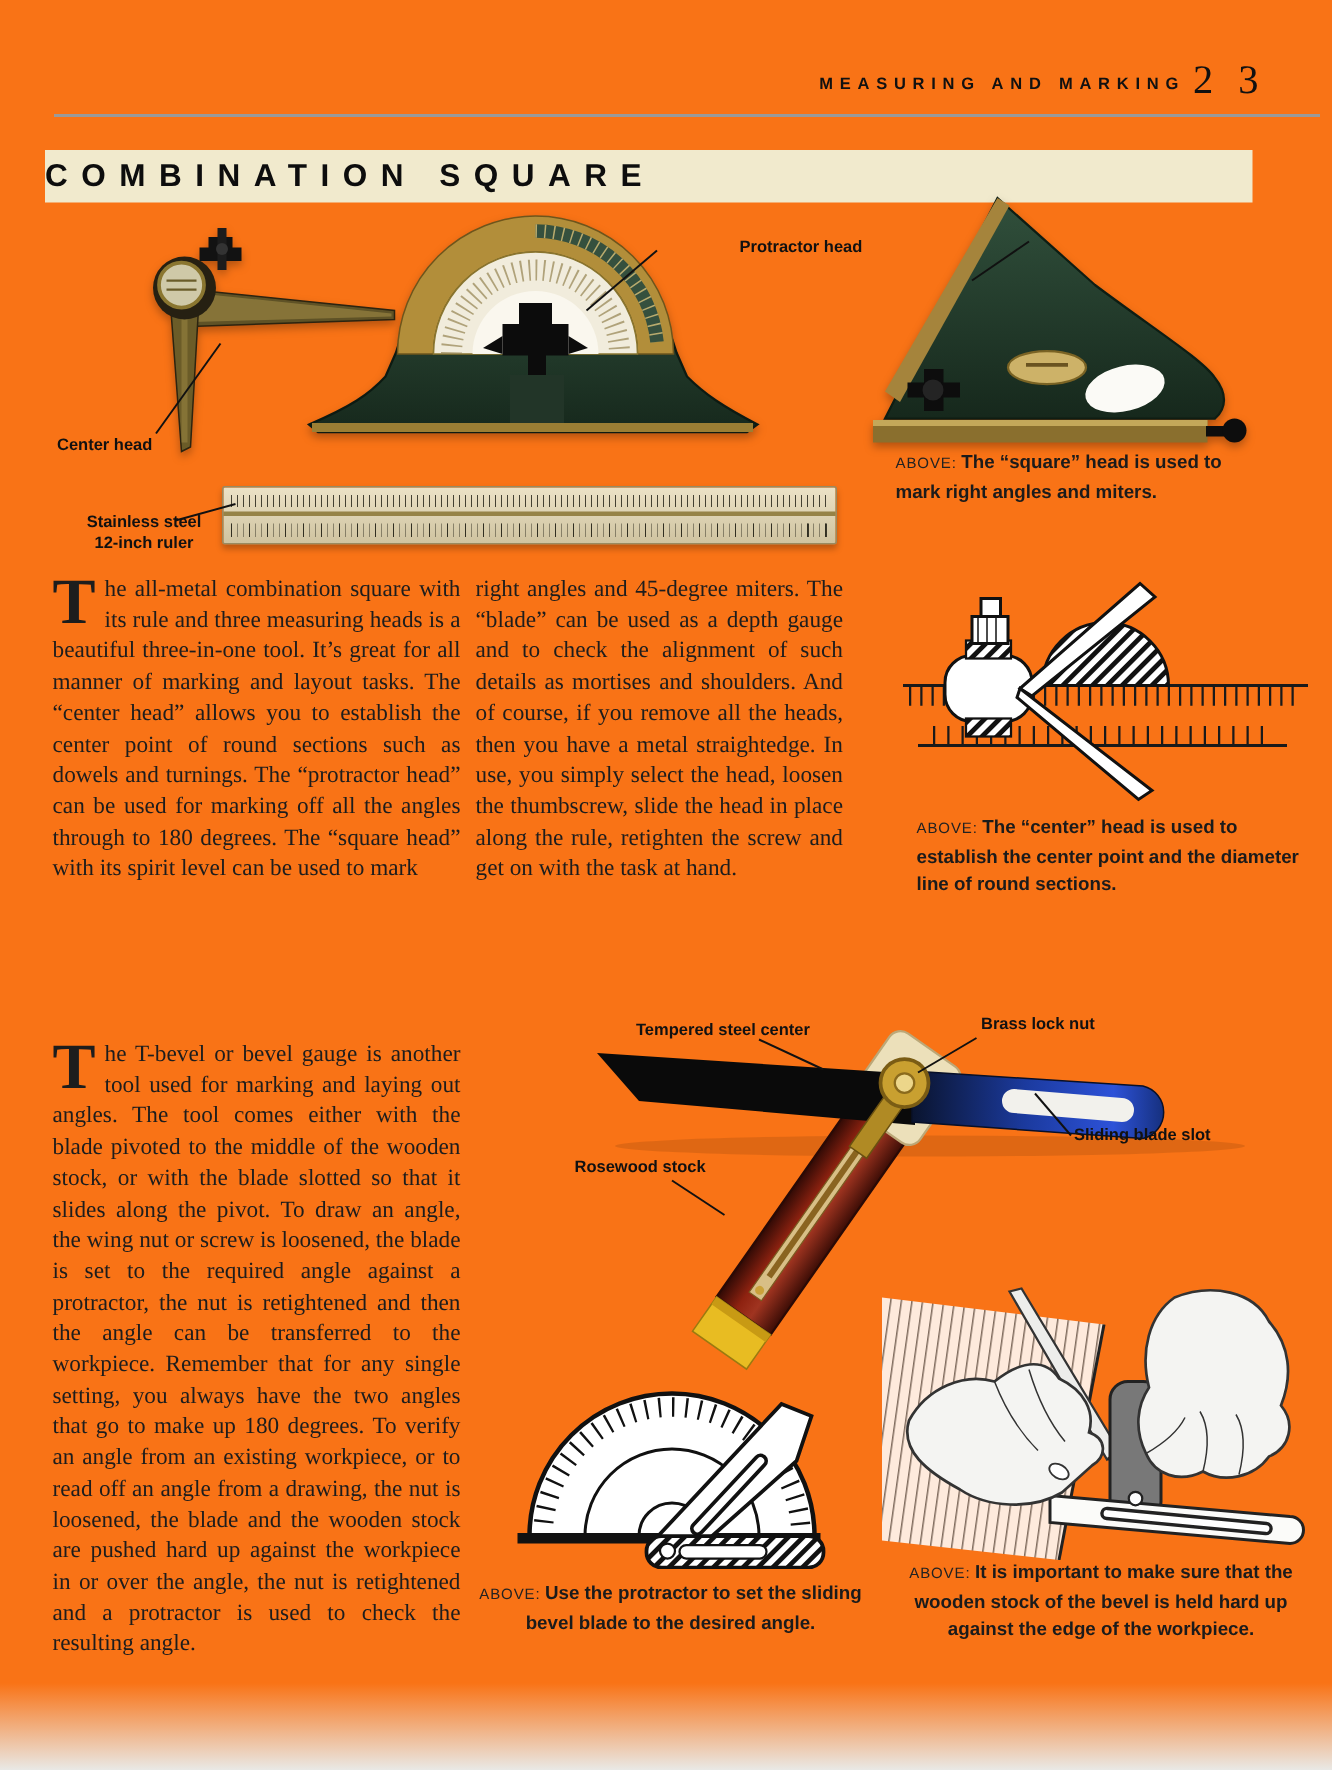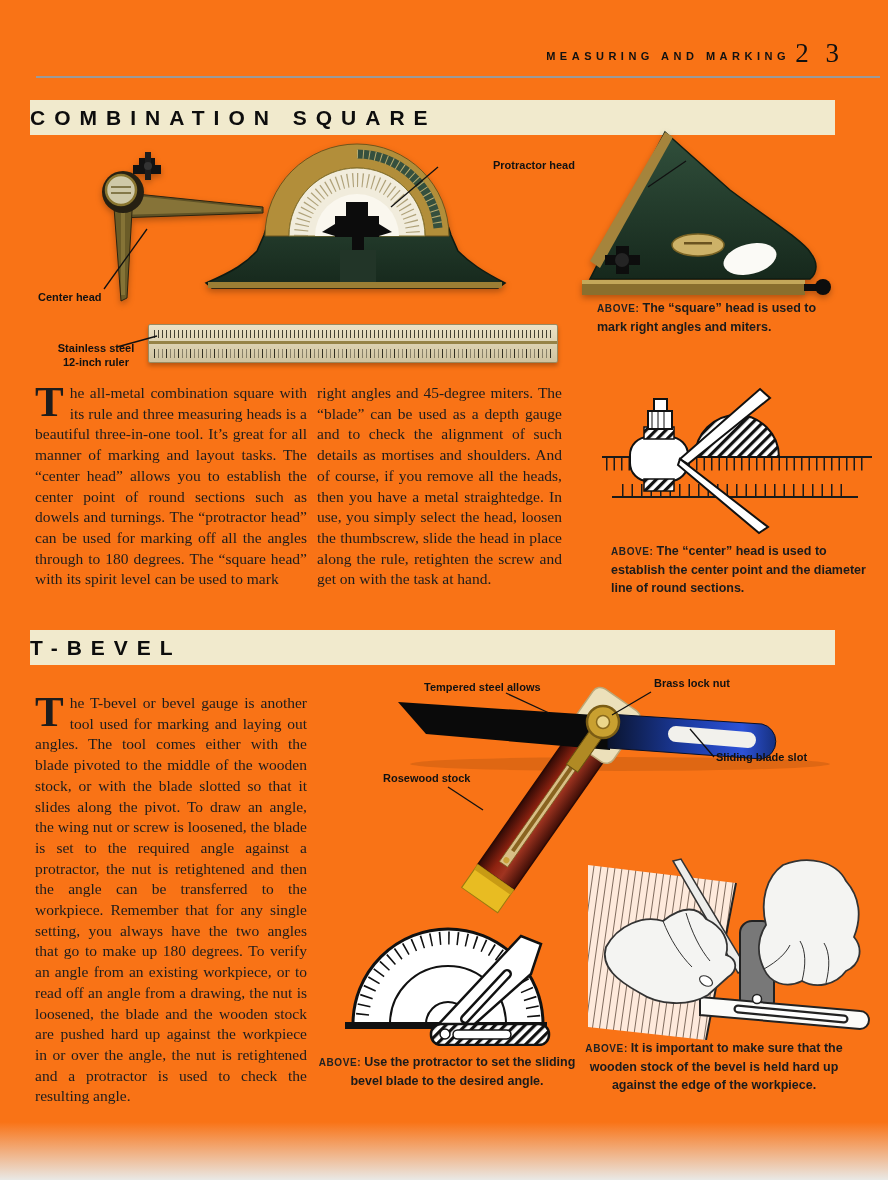--- a/index.html
+++ b/index.html
@@ -21,21 +21,21 @@
   .banner { position:absolute; left:30px; width:805px; height:35px; background:#f1eacd;
     display:flex; align-items:center; }
   .banner-title { font-size:21px; font-weight:bold; letter-spacing:9px; color:#0d0d0d; }
 
   
   .anno { position:absolute; font-size:11px; font-weight:bold; color:#111; line-height:14px; }
   .anno.center { text-align:center; }
 
   
   .caption { position:absolute; font-size:12.5px; line-height:18px; color:#1b1b1b; font-weight:bold; }
-  .caption .cap-prefix { font-size:10px; letter-spacing:.6px; font-weight:bold; margin-right:3px; color:#222;margin-top:28px; }
+  .caption .cap-prefix { font-size:10px; letter-spacing:.6px; font-weight:normal; margin-right:3px; color:#222;margin-top:28px; }
   .caption.center { text-align:center; }
 
   
   .body-text { position:absolute; margin:0; font-family:"Liberation Serif", serif;
     font-size:15.5px; line-height:20.7px; text-align:justify; color:#1d1d1d; }
   .dropcap { float:left; font-size:43px; line-height:34px; padding:2px 6px 0 0; font-weight:bold; }
 
   svg { position:absolute; display:block; }
   .photo-shadow { filter:drop-shadow(0 3px 3px rgba(0,0,0,.28)); }
 
@@ -179,23 +179,20 @@
     <line x1="64" y1="26" x2="64" y2="44" stroke="#111" stroke-width="1"></line>
     <rect x="54" y="14" width="13" height="12" fill="#ffffff" stroke="#111" stroke-width="2"></rect>
     <polygon points="80,74 160,4 170,13 88,79" fill="#ffffff" stroke="#111" stroke-width="2"></polygon>
     <polygon points="80,74 168,142 159,148 78,80" fill="#ffffff" stroke="#111" stroke-width="2"></polygon>
   </svg>
 
   <div class="caption" style="left:611px; top:542px; width:262px;">
     <span class="cap-prefix">ABOVE:</span><span>The “center” head is used to establish the center point and the diameter line of round sections.</span>
   </div>
 
-  <div class="banner" style="top:630px;">
-    <span class="banner-title">T-BEVEL</span>
-  </div>
 
   <p class="body-text" style="left:35px; top:693px; width:272px;">
     <span class="dropcap">T</span><span>he T-bevel or bevel gauge is another tool used for marking and laying out angles. The tool comes either with the blade pivoted to the middle of the wooden stock, or with the blade slotted so that it slides along the pivot. To draw an angle, the wing nut or screw is loosened, the blade is set to the required angle against a protractor, the nut is retightened and then the angle can be transferred to the workpiece. Remember that for any single setting, you always have the two angles that go to make up 180 degrees. To verify an angle from an existing workpiece, or to read off an angle from a drawing, the nut is loosened, the blade and the wooden stock are pushed hard up against the workpiece in or over the angle, the nut is retightened and a protractor is used to check the resulting angle.</span>
   </p>
 
   <svg style="left:370px; top:666px;" width="510" height="250" viewBox="0 0 510 250">
     <ellipse cx="250" cy="98" rx="210" ry="7" fill="rgba(0,0,0,.10)"></ellipse>
     <g transform="rotate(35 233 58)">
       <rect x="211" y="50" width="44" height="195" fill="url(#roseGrad)" stroke="#2a0a06" stroke-width="1.5"></rect>
       <rect x="227" y="60" width="10" height="170" fill="#d8bf86" stroke="#7a5a20" stroke-width=".8"></rect>
@@ -208,21 +205,21 @@
     <polygon points="28,36 240,50 240,84 56,68" fill="#0a0a0a"></polygon>
     <path d="M238,48 L392,58 A18,18 0 0 1 392,93 L238,82 Z" fill="url(#blueGrad)" stroke="#081028" stroke-width="1"></path>
     <path d="M306,60 L378,66 A8,8 0 0 1 378,82 L306,76 A8,8 0 0 1 306,60 Z" fill="#f2f1ec"></path>
     <g transform="rotate(35 233 58)">
       <rect x="226" y="70" width="14" height="42" fill="#b08a24" stroke="#6a5010" stroke-width="1"></rect>
     </g>
     <circle cx="233" cy="56" r="16" fill="#c9a030" stroke="#7a5c14" stroke-width="2.5"></circle>
     <circle cx="233" cy="56" r="6.5" fill="#ecd68a" stroke="#8a6a1c" stroke-width="1.5"></circle>
   </svg>
 
-  <div class="anno" style="left:424px; top:680px;">Tempered steel allows</div>
+  <div class="anno" style="left:424px; top:680px;">Tempered steel center</div>
   <div class="anno" style="left:654px; top:676px;">Brass lock nut</div>
   <div class="anno" style="left:383px; top:771px;">Rosewood stock</div>
   <div class="anno" style="left:716px; top:750px;">Sliding blade slot</div>
 
 
   <svg style="left:335px; top:916px;" width="235" height="130" viewBox="0 0 235 130">
     <path d="M18,108 A95,95 0 0 1 208,108" fill="#ffffff" stroke="#111" stroke-width="3"></path>
     <path d="M27,108 A86,86 0 0 1 199,108" fill="none" stroke="#111" stroke-width="13" stroke-dasharray="1.6 7.4"></path>
     <path d="M55,108 A58,58 0 0 1 171,108" fill="#ffffff" stroke="#111" stroke-width="2"></path>
     <path d="M91,108 A22,22 0 0 1 135,108" fill="#ffffff" stroke="#111" stroke-width="2"></path>
@@ -252,21 +249,21 @@
     <path d="M18,92 C30,70 55,60 75,66 C95,50 110,52 118,64 C135,72 142,86 138,100 C150,104 150,116 140,122 L120,140 C100,152 70,150 52,138 C30,126 12,112 18,92 Z" fill="#f4f4f2" stroke="#333" stroke-width="1.8"></path>
     <path d="M75,66 C82,84 92,100 104,112" fill="none" stroke="#333" stroke-width="1"></path>
     <path d="M98,58 C104,78 112,94 122,106" fill="none" stroke="#333" stroke-width="1"></path>
     <ellipse cx="118" cy="126" rx="7" ry="4.5" fill="#fff" stroke="#333" stroke-width="1.2" transform="rotate(30 118 126)"></ellipse>
     <path d="M195,10 C220,0 248,6 258,26 C272,42 274,62 266,82 C276,94 272,110 258,116 C248,130 228,134 214,126 C198,134 182,128 176,114 C168,98 170,82 178,70 C172,46 178,22 195,10 Z" fill="#f4f4f2" stroke="#333" stroke-width="1.8"></path>
     <path d="M214,126 C218,110 218,96 212,86" fill="none" stroke="#333" stroke-width="1"></path>
     <path d="M238,128 C242,112 242,98 236,88" fill="none" stroke="#333" stroke-width="1"></path>
     <path d="M176,114 C190,106 198,98 202,90" fill="none" stroke="#333" stroke-width="1"></path>
   </svg>
 
-  <div class="caption center" style="left:570px; top:1039px; width:288px;">
+  <div class="caption center" style="left:590px; top:1039px; width:288px;">
     <span class="cap-prefix">ABOVE:</span><span>It is important to make sure that the wooden stock of the bevel is held hard up against the edge of the workpiece.</span>
   </div>
 
   <svg style="left:0; top:0; pointer-events:none;" width="888" height="1180" viewBox="0 0 888 1180">
     <g stroke="#111" stroke-width="1.3">
       <line x1="104" y1="289" x2="147" y2="229"></line>
       <line x1="438" y1="167" x2="391" y2="207"></line>
       <line x1="686" y1="161" x2="648" y2="187"></line>
       <line x1="117" y1="347" x2="157" y2="336"></line>
       <line x1="506" y1="693" x2="549" y2="713"></line>

